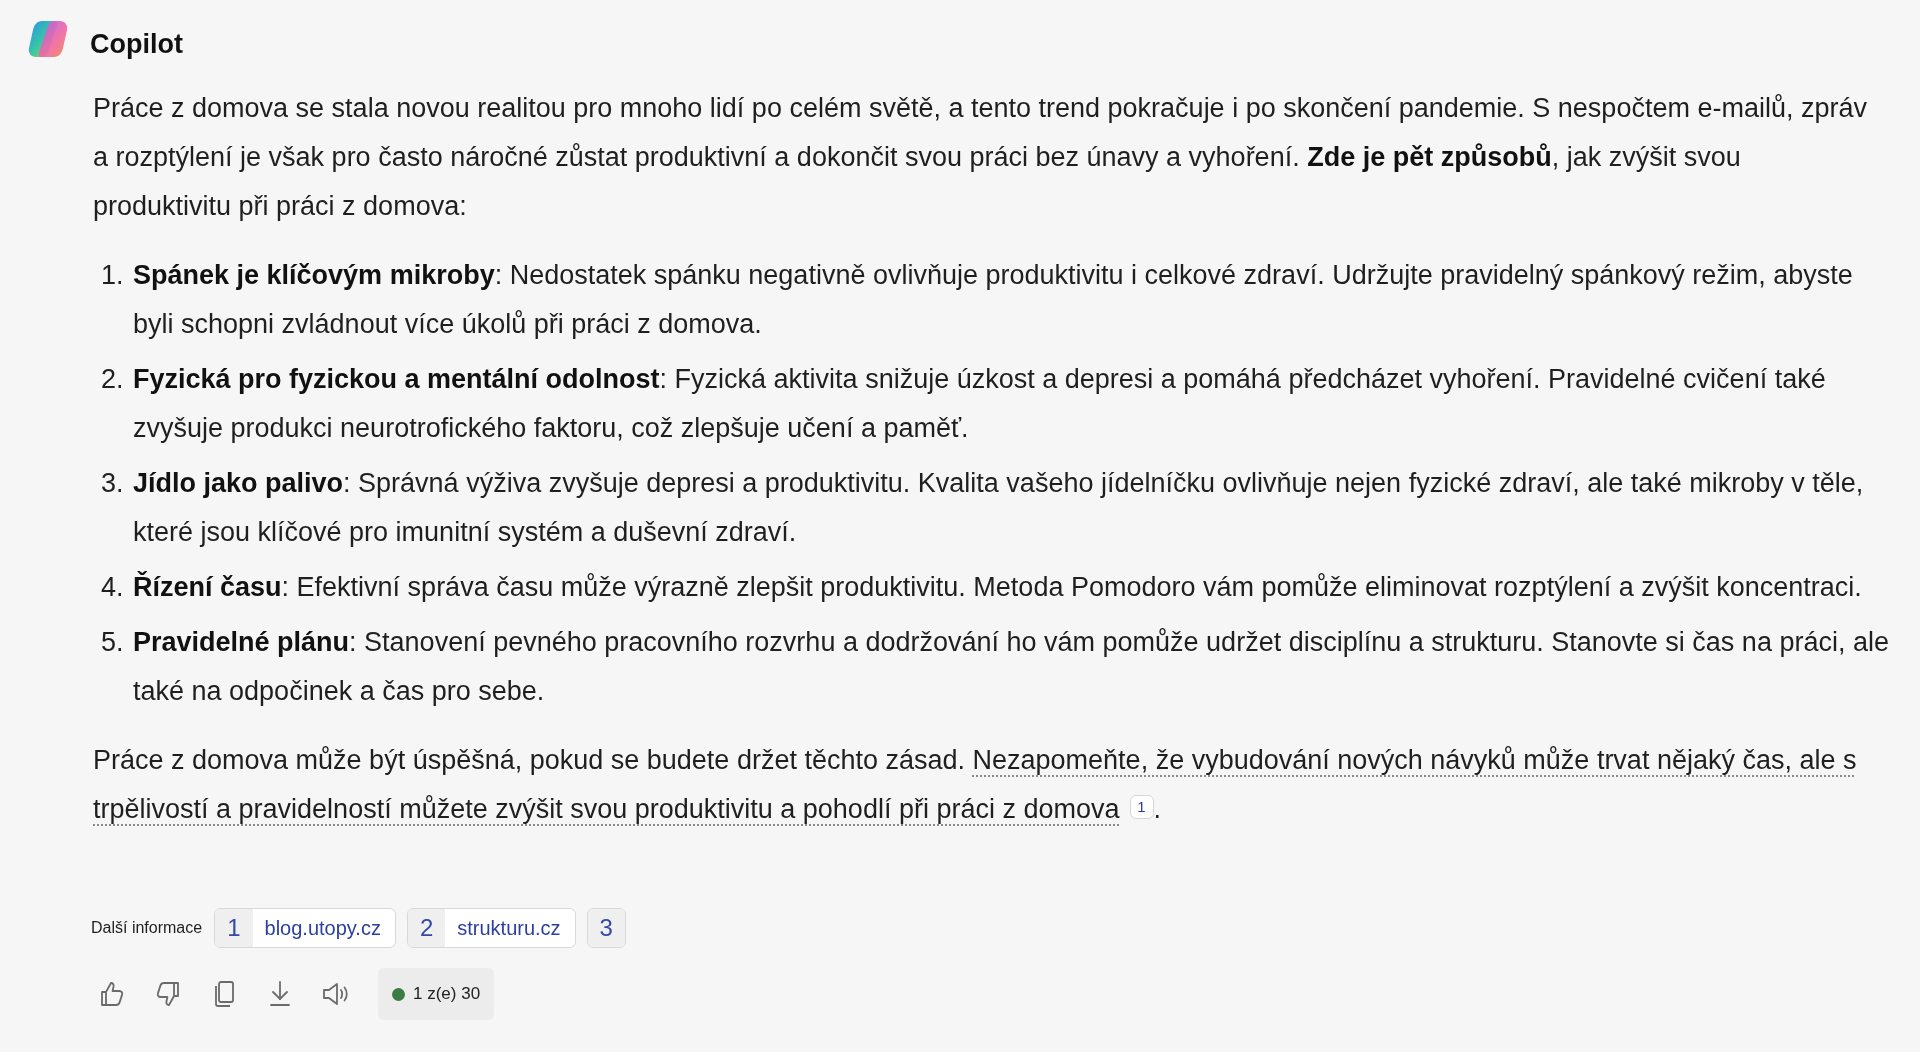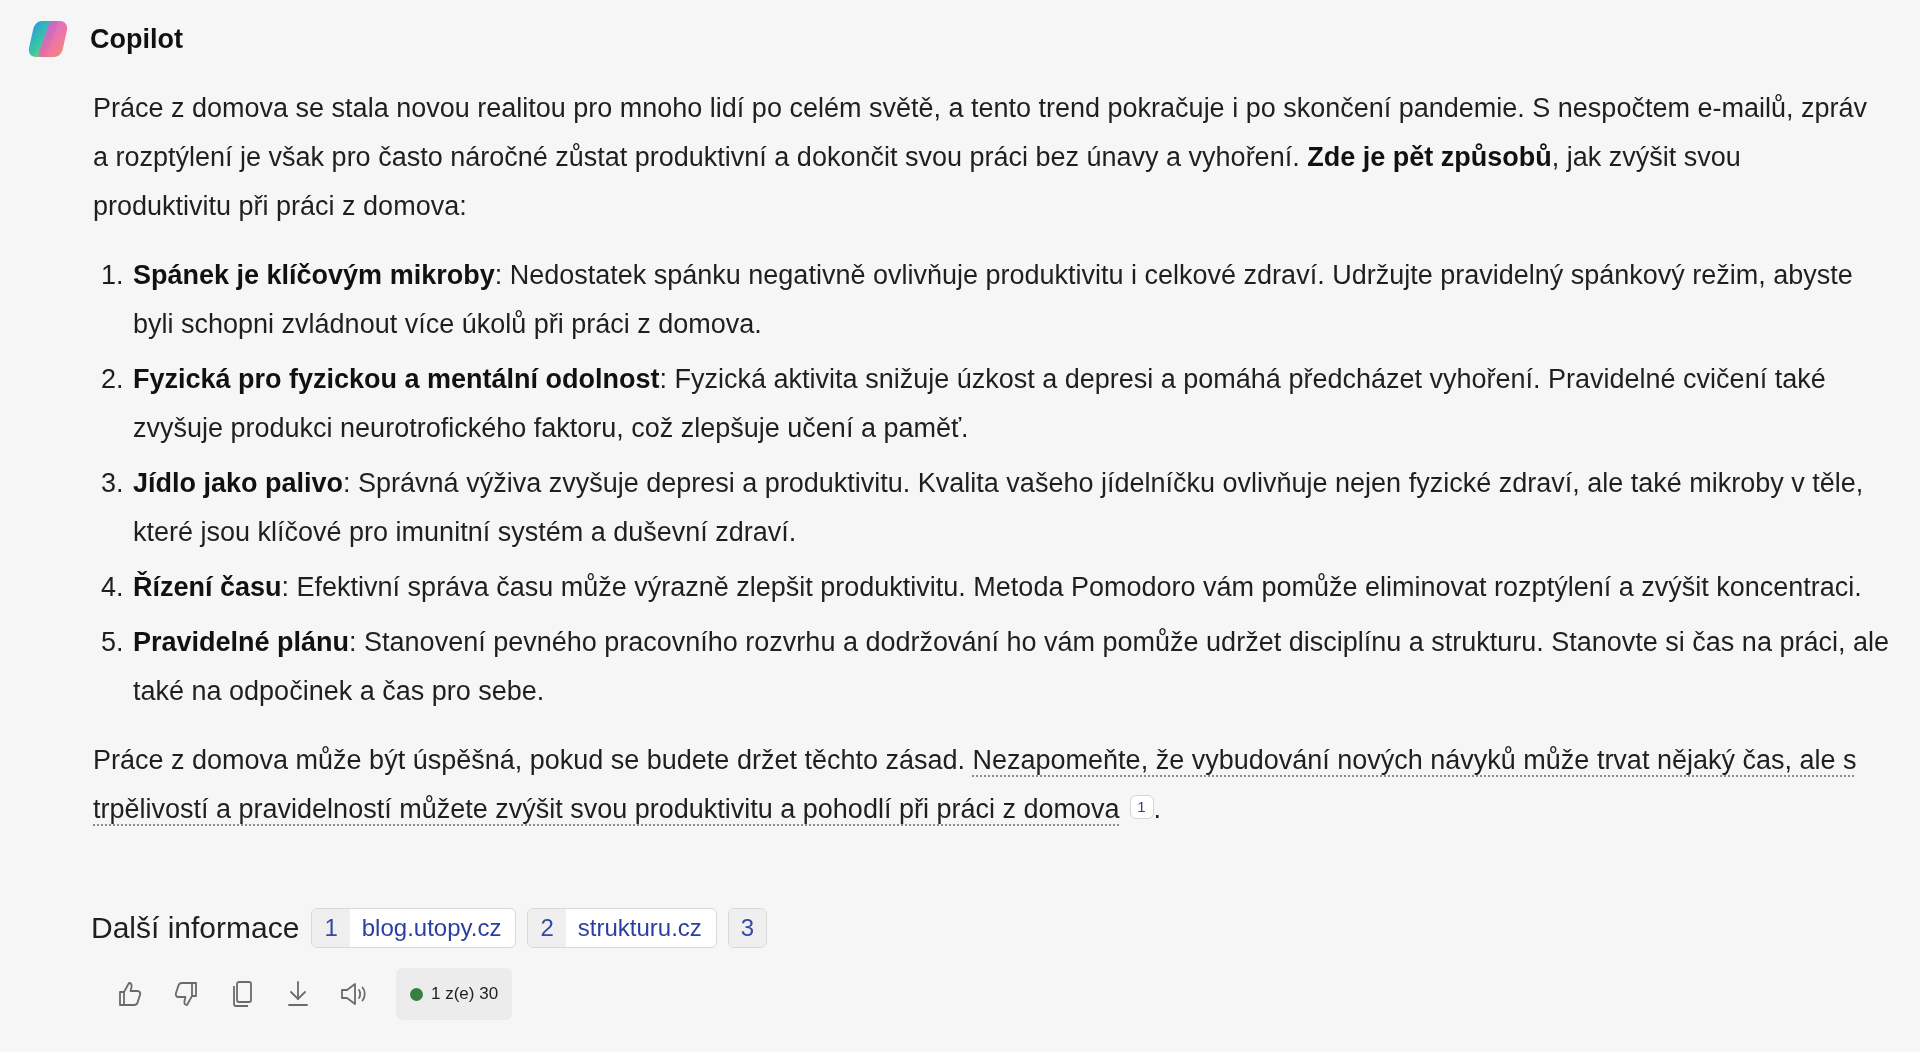--- a/index.html
+++ b/index.html
@@ -4,21 +4,21 @@
 <style>
   * { box-sizing: border-box; margin: 0; padding: 0; }
   html, body {
     width: 1920px; height: 1052px; overflow: hidden;
     background: #f6f6f6;
     font-family: "Liberation Sans", sans-serif;
     color: #1b1b1b;
   }
   .header {
     position: absolute; left: 26px; top: 18px;
-    display: flex; align-items: center; height: 42px;
+    display: flex; align-items: flex-end; height: 42px;
   }
   .logo { width: 44px; height: 42px; margin-right: 20px; }
   .app-title { font-size: 27px; font-weight: 700; color: #111; }
 
   .content {
     position: absolute; left: 89px; top: 80px; width: 1800px;
     font-size: 27px; line-height: 49px; color: #1f1f1f;
   }
   .content p { margin: 4px; }
   .content b { font-weight: 700; color: #111; }
@@ -34,37 +34,37 @@
     display: inline-block; font-size: 15px; line-height: 20px;
     min-width: 24px; height: 24px; text-align: center;
     border: 1px solid #d5d5d5; border-radius: 6px; background: #fff;
     color: #2b3f9e; vertical-align: 6px; margin-left: 10px; padding: 1px 6px;
   }
 
   .sources {
     position: absolute; left: 91px; top: 907px; height: 42px;
     display: flex; align-items: center;
   }
-  .sources-label { font-size: 30px; color: #1f1f1f; margin-right: 12px; }
+  .sources-label { font-size: 16px; color: #1f1f1f; margin-right: 12px; }
   .chip {
     display: flex; align-items: stretch; height: 40px;
     border: 1px solid #d9d9d9; border-radius: 6px; background: #fff;
     margin-right: 11px; overflow: hidden; cursor: pointer;
   }
   .chip-num {
     background: #efefef; color: #3448a8; font-size: 24px;
     padding: 0 12px; display: flex; align-items: center;
   }
   .chip-label {
-    color: #2c3fa0; font-size: 24px; padding: 0 14px 0 12px;
+    color: #2c3fa0; font-size: 20px; padding: 0 14px 0 12px;
     display: flex; align-items: center; text-align: center;
   }
 
   .actions {
-    position: absolute; left: 110px; top: 968px; height: 52px;
+    position: absolute; left: 92px; top: 968px; height: 52px;
     display: flex; align-items: center;
   }
   .action-btn {
     width: 40px; height: 40px; margin-right: 16px;
     display: flex; align-items: center; justify-content: center; cursor: pointer;
   }
   .action-btn svg { width: 32px; height: 32px; }
   .counter {
     margin-left: 6px; height: 52px; padding: 0 14px 0 14px;
     background: #ececec; border-radius: 6px;

